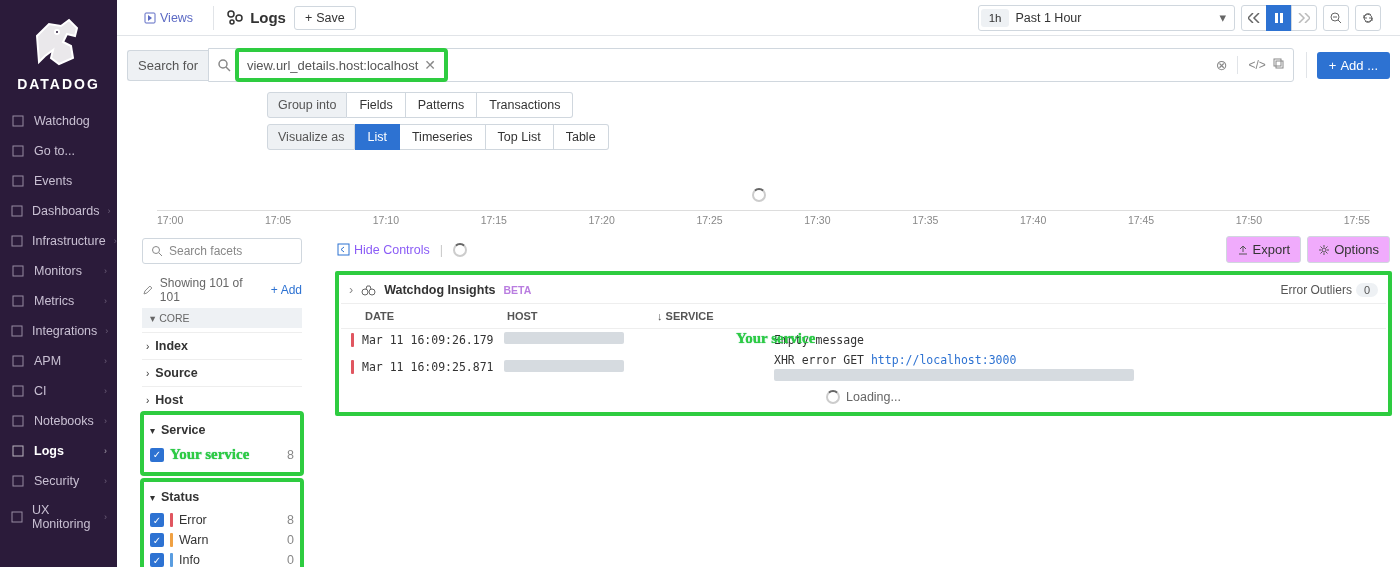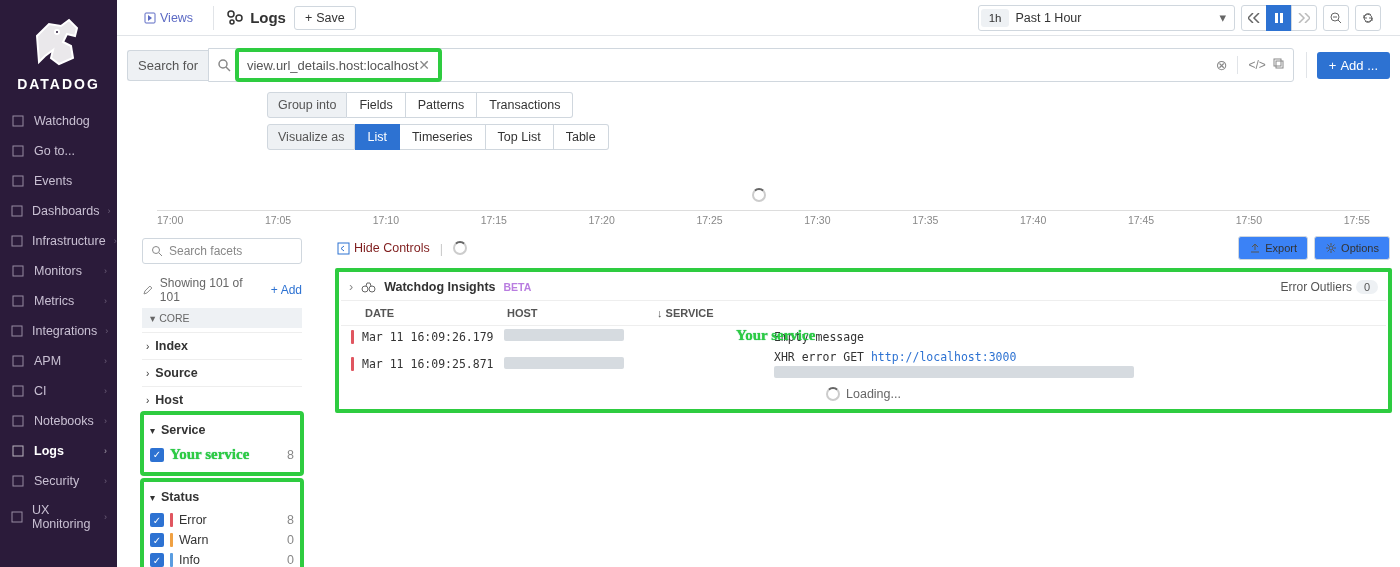--- a/index.html
+++ b/index.html
@@ -33,21 +33,21 @@
 .btn-group { display: flex; }
 .btn-group .icon-btn { border-radius: 0; margin-left: -1px; }
 .btn-group .icon-btn:first-child { border-radius: 3px 0 0 3px; margin-left: 0; }
 .btn-group .icon-btn:last-child { border-radius: 0 3px 3px 0; }
 
 
 .searchbar { display: flex; align-items: center; padding: 12px 10px 10px; gap: 0; }
 .search-label { background: #eef1f4; border: 1px solid #d0d7de; border-right: none; border-radius: 3px 0 0 3px; padding: 7px 10px; font-size: 13px; color: #555; }
 .search-field { flex: 1; display: flex; align-items: center; border: 1px solid #d0d7de; border-radius: 0 3px 3px 0; padding: 5px 8px; gap: 6px; position: relative; height: 34px; }
 .search-field .sicon { color: #888; }
-.tag { display: inline-flex; align-items: center; padding: 3px 8px; border-radius: 3px; font-size: 13px; color: #555; }
+.tag { display: inline-flex; align-items: center; gap: 6px; padding: 3px 8px; border-radius: 3px; font-size: 13px; color: #555; }
 .tag .x { font-size: 14px; color: #888; cursor: pointer; }
 .hl-green { outline: 4px solid #2ecc40; outline-offset: -2px; border-radius: 2px; }
 .search-actions { display: flex; align-items: center; gap: 6px; margin-left: 8px; }
 .add-btn { background: #2d72d2; color: #fff; border-radius: 3px; padding: 6px 12px; display: flex; align-items: center; gap: 4px; cursor: pointer; font-size: 13px; }
 
 
 .pills-row { display: flex; align-items: flex-start; padding: 0 10px 6px 150px; gap: 0; }
 .pill-label { background: #eef1f4; border: 1px solid #d0d7de; padding: 5px 10px; border-radius: 3px 0 0 3px; font-size: 12.5px; color: #555; }
 .pill { border: 1px solid #d0d7de; border-left: none; padding: 5px 12px; background: #fff; font-size: 12.5px; cursor: pointer; }
 .pill.active { background: #2d72d2; color: #fff; border-color: #2d72d2; }
@@ -75,23 +75,23 @@
 .cb { width: 14px; height: 14px; background: #2d72d2; border-radius: 2px; display: inline-flex; align-items: center; justify-content: center; color: #fff; font-size: 10px; }
 .status-bar { width: 3px; height: 14px; border-radius: 1px; display: inline-block; }
 .status-bar.err { background: #e05660; }
 .status-bar.warn { background: #f0a142; }
 .status-bar.info { background: #5a9de0; }
 .your-service { font-family: "Comic Sans MS", cursive; color: #2ecc40; font-weight: 700; font-size: 15px; text-shadow: 0 0 1px #0a5; }
 
 
 .results { flex: 1; display: flex; flex-direction: column; min-width: 0; }
 .results-toolbar { display: flex; align-items: center; padding: 8px 10px; gap: 10px; }
-.hide-controls { color: #7f1d1d; display: flex; align-items: center; gap: 4px; cursor: pointer; font-size: 12.5px; }
+.hide-controls { color: #8b5cf6; display: flex; align-items: center; gap: 4px; cursor: pointer; font-size: 12.5px; }
 .results-toolbar .rt-right { margin-left: auto; display: flex; gap: 6px; }
-.opt-btn { border: 1px solid #d0d7de; border-radius: 3px; padding: 5px 10px; display: flex; align-items: center; gap: 4px; cursor: pointer; font-size: 11px; background: #3b82f6; }
+.opt-btn { border: 1px solid #d0d7de; border-radius: 3px; padding: 5px 10px; display: flex; align-items: center; gap: 4px; cursor: pointer; font-size: 13px; background: #f0abfc; }
 .insights { border: 4px solid #2ecc40; margin: 0 8px 8px; border-radius: 2px; padding: 2px; }
 .insights-head { display: flex; align-items: center; gap: 8px; padding: 6px 8px; font-size: 12.5px; border-bottom: 1px solid #eee; }
 .insights-head .chev { color: #888; }
 .insights-head .badge { color: #b97de0; font-size: 10.5px; font-weight: 700; }
 .insights-head .err-out { margin-left: auto; font-size: 12px; color: #555; display: flex; align-items: center; gap: 4px; }
 .insights-head .count-pill { background: #eef1f4; border-radius: 8px; padding: 1px 8px; font-size: 11px; }
 .table-head { display: flex; align-items: center; padding: 6px 10px 6px 10px; font-size: 11px; font-weight: 700; color: #555; border-bottom: 1px solid #eee; }
 .col-status { width: 6px; }
 .col-date { width: 150px; padding-left: 8px; }
 .col-host { width: 150px; }

